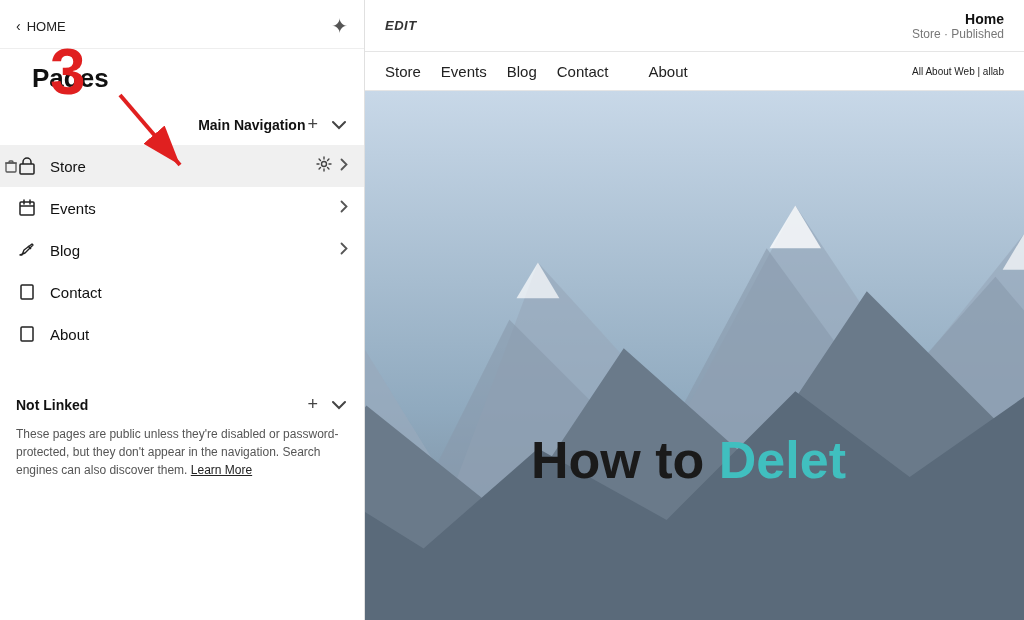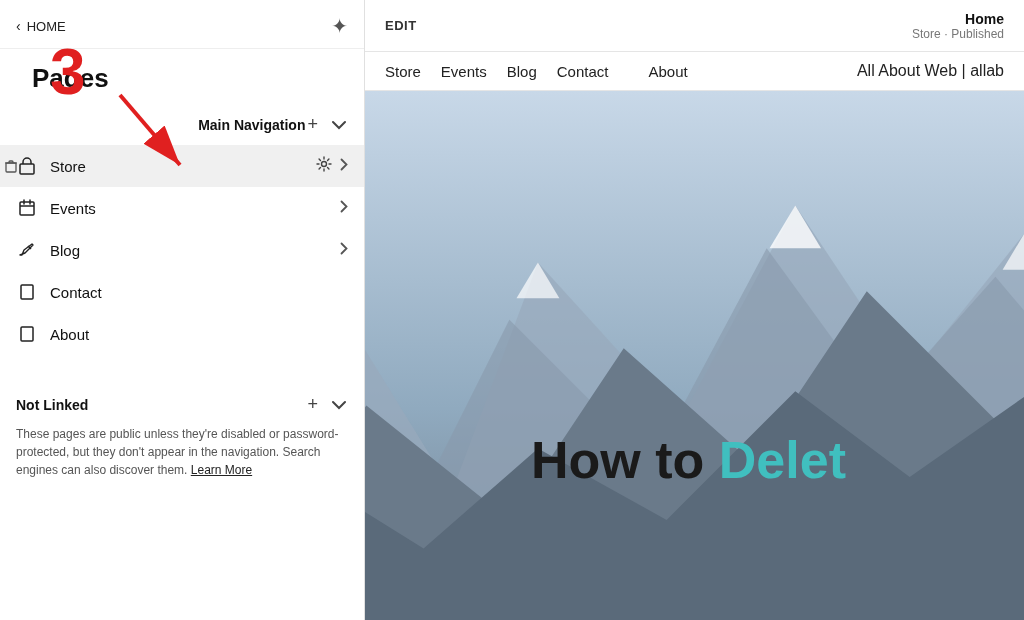--- a/index.html
+++ b/index.html
@@ -214,20 +214,21 @@
       padding: 10px 20px;
       border-bottom: 1px solid #e5e5e5;
       height: 52px;
     }
 
     .edit-label {
       font-size: 13px;
       font-weight: 600;
       color: #333;
       letter-spacing: 0.5px;
+      font-style: italic;
     }
 
     .page-info {
       text-align: right;
     }
 
     .page-name {
       font-size: 14px;
       font-weight: 600;
       color: #111;
@@ -255,21 +256,21 @@
       align-items: center;
     }
 
     .preview-nav-link {
       font-size: 15px;
       color: #222;
       cursor: pointer;
     }
 
     .preview-site-name {
-      font-size: 16px;
+      font-size: 10px;
       color: #222;
       white-space: nowrap;
     }
 
     
     .hero-area {
       flex: 1;
       position: relative;
       overflow: hidden;
       background: linear-gradient(160deg, #b0bec5 0%, #78909c 30%, #546e7a 60%, #90a4ae 100%);

